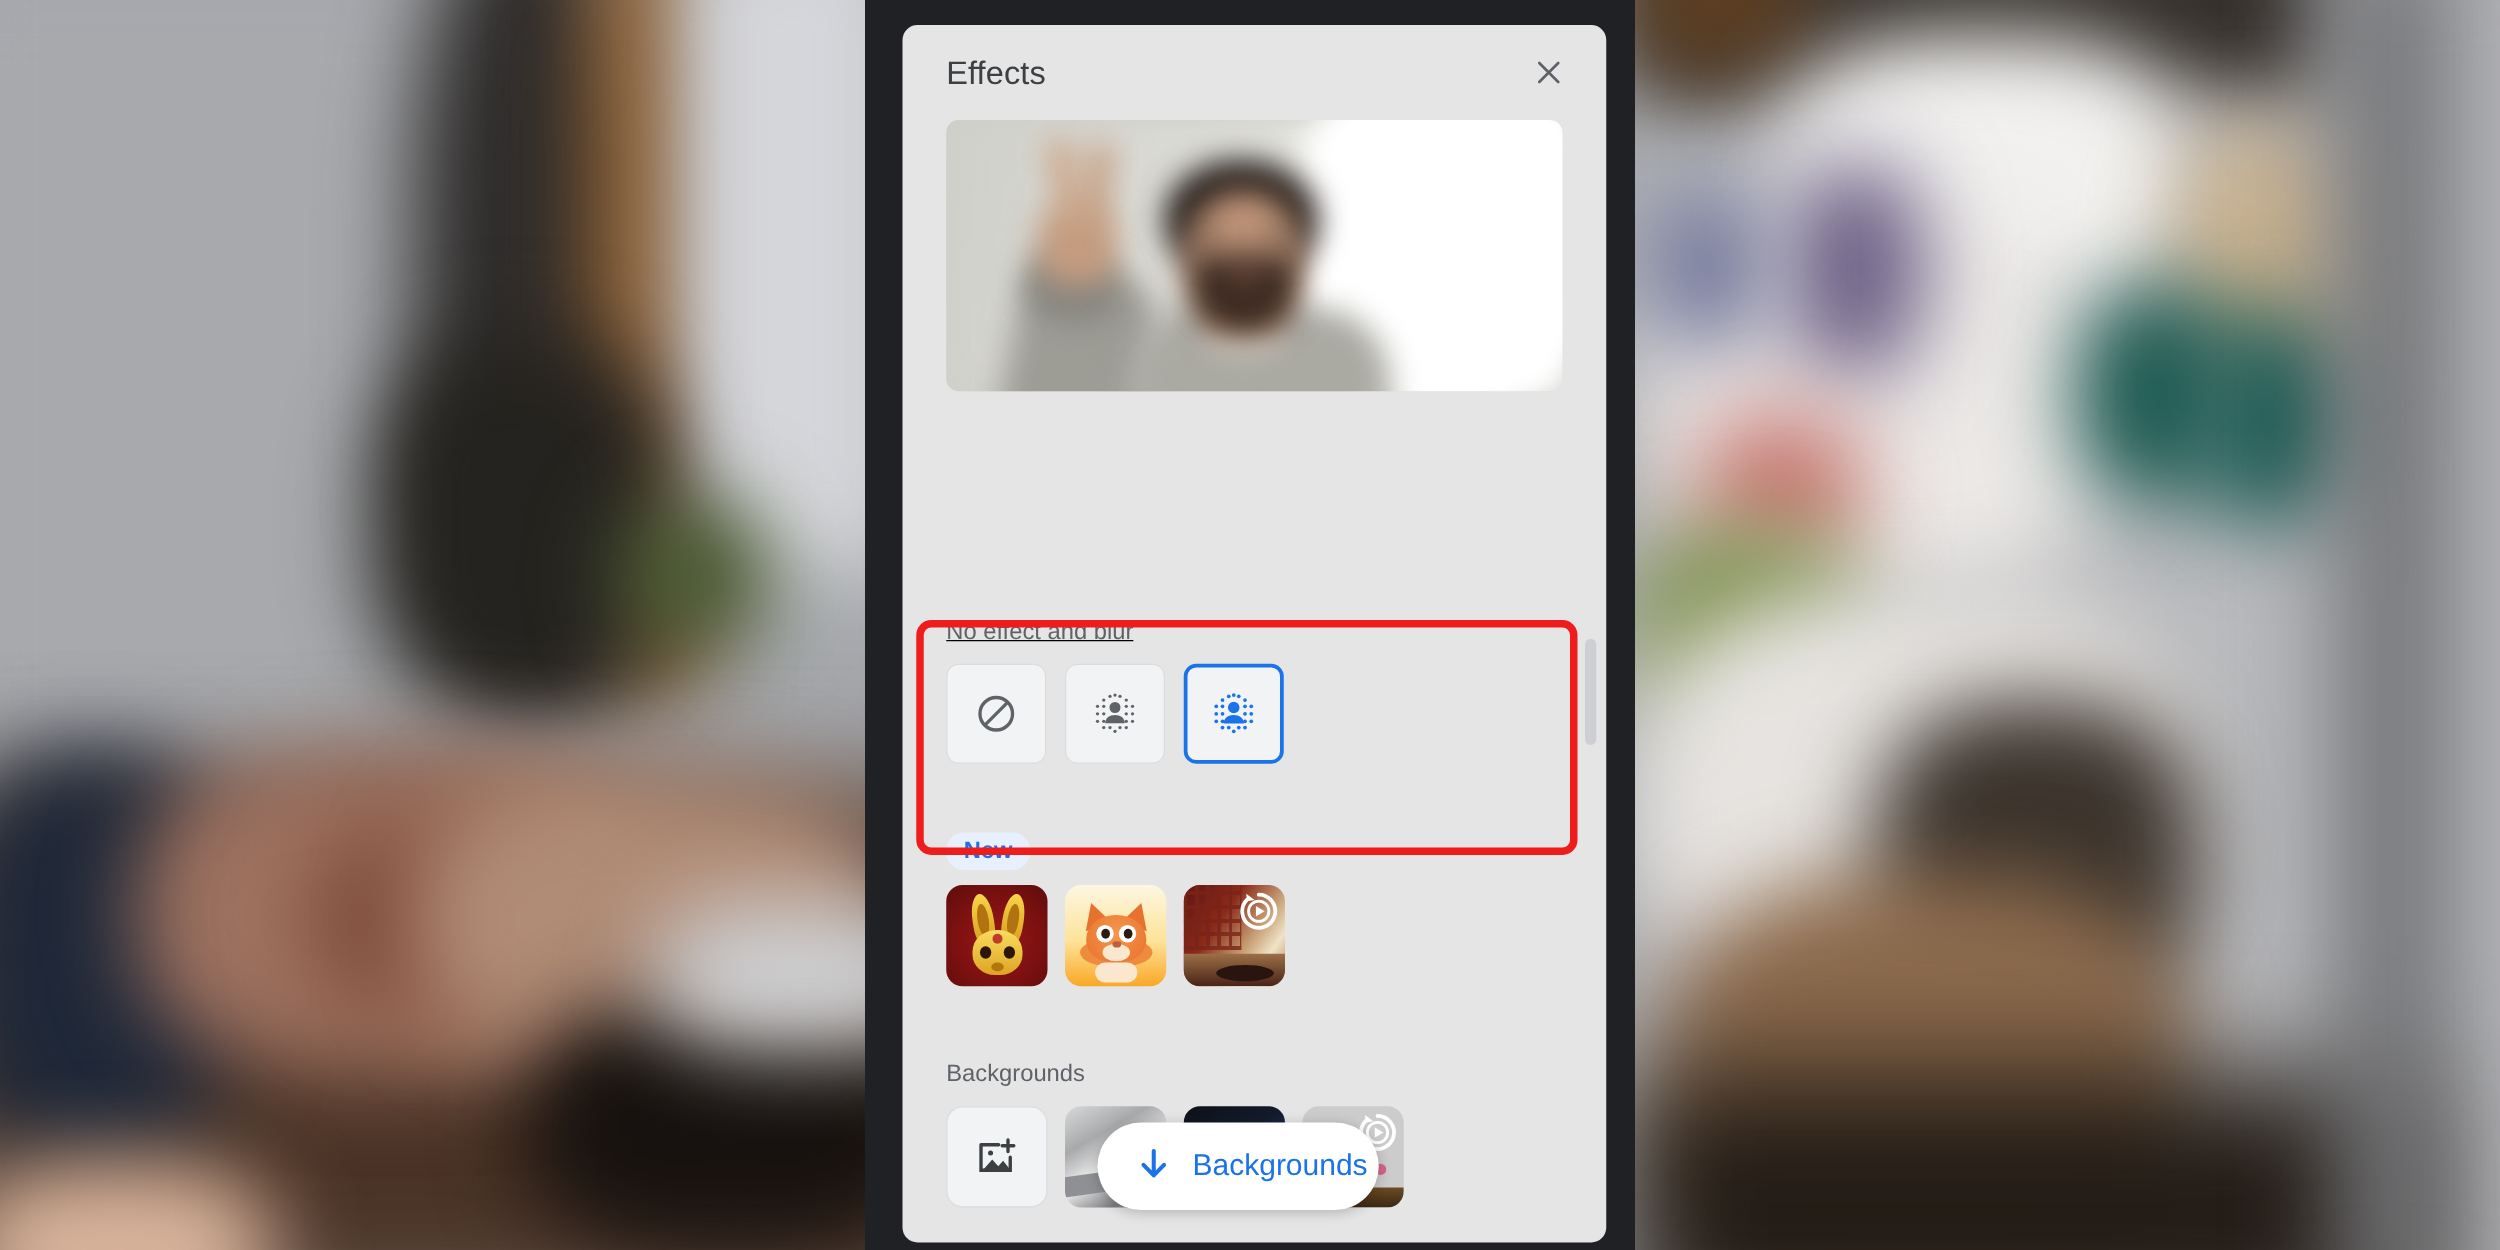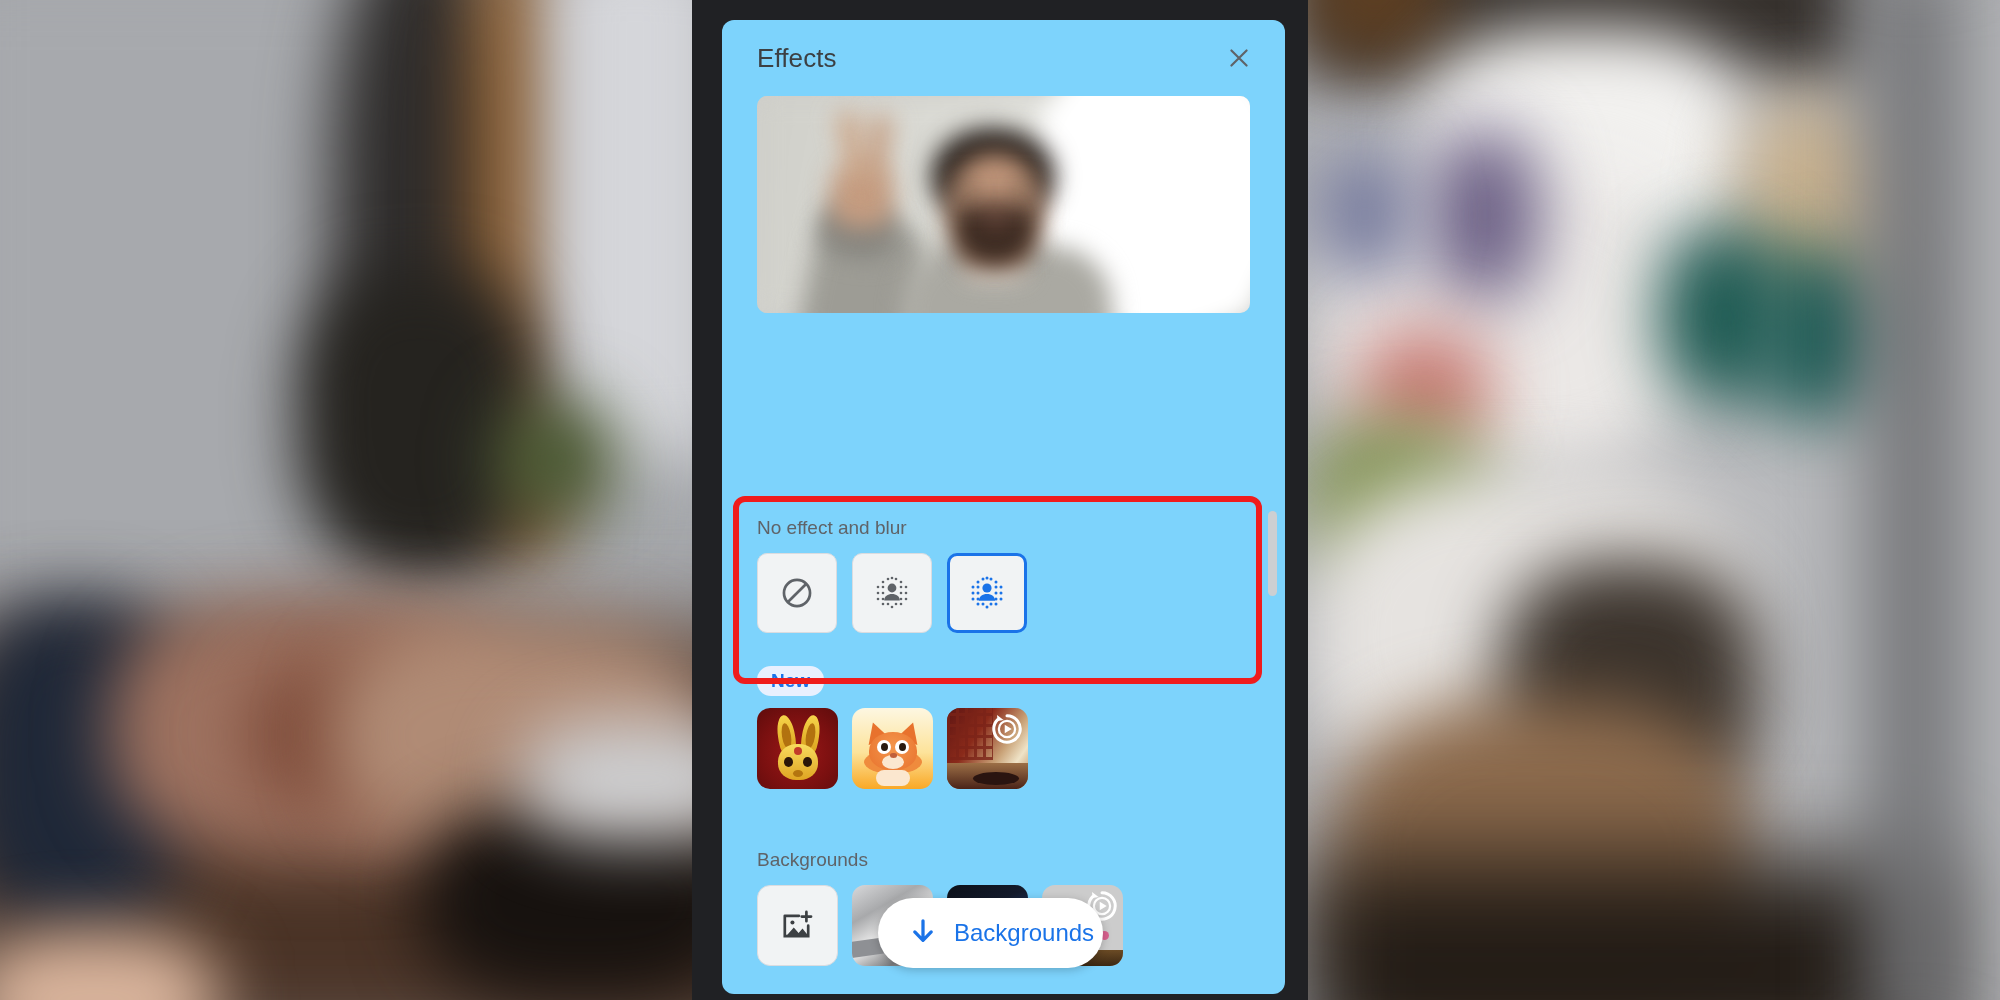--- a/index.html
+++ b/index.html
@@ -64,21 +64,21 @@
     left: 692px; top: 0;
     width: 616px; height: 1000px;
     background: #202124;
   }
 
   
   #panel {
     position: absolute;
     left: 722px; top: 20px;
     width: 563px; height: 974px;
-    background: #7dd3fc;
+    background: #e5e5e5;
     border-radius: 12px;
     overflow: hidden;
   }
 
   
   #panel-header {
     position: relative;
     height: 76px;
     display: flex;
     align-items: center;
@@ -151,22 +151,23 @@
     left: 11px; top: 400px;
     width: 529px; height: 188px;
     border: 6px solid #ef1c1c;
     border-radius: 12px;
     pointer-events: none;
     z-index: 5;
   }
 
   #blur-section {
     position: absolute;
-    left: 35px; top: 421px;
+    left: 35px; top: 399px;
     width: 480px;
+    text-decoration: underline;
   }
   #blur-section .section-label { margin-bottom: 14px; }
 
   .tile-row { display: flex; gap: 15px; }
   .tile {
     width: 80px; height: 80px;
     border-radius: 10px;
     background: #f1f3f4;
     border: 1px solid #dadce0;
     display: flex; align-items: center; justify-content: center;

